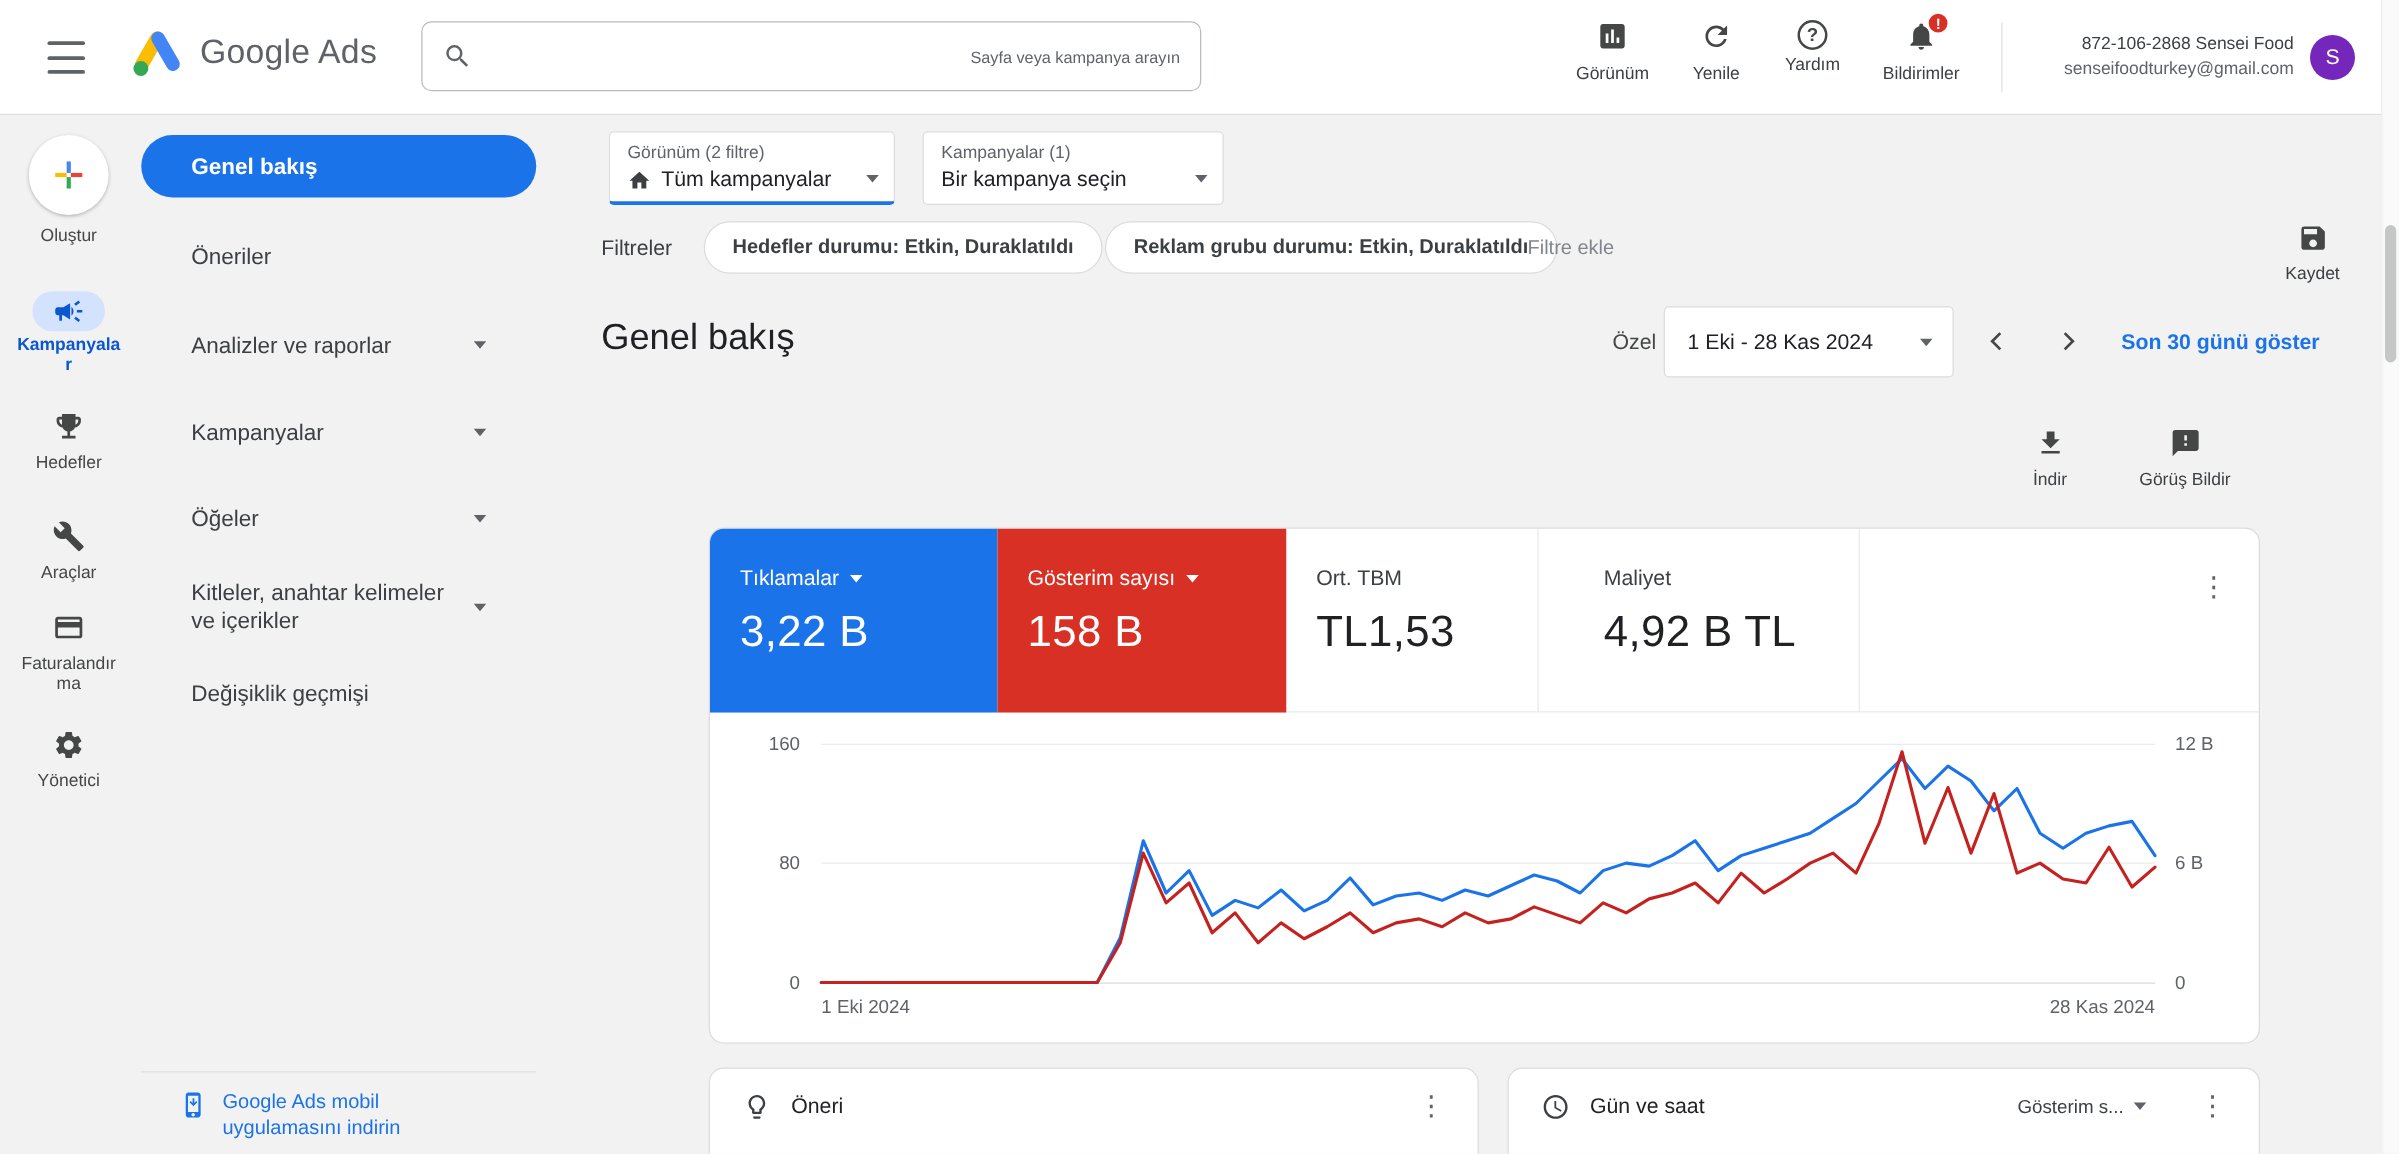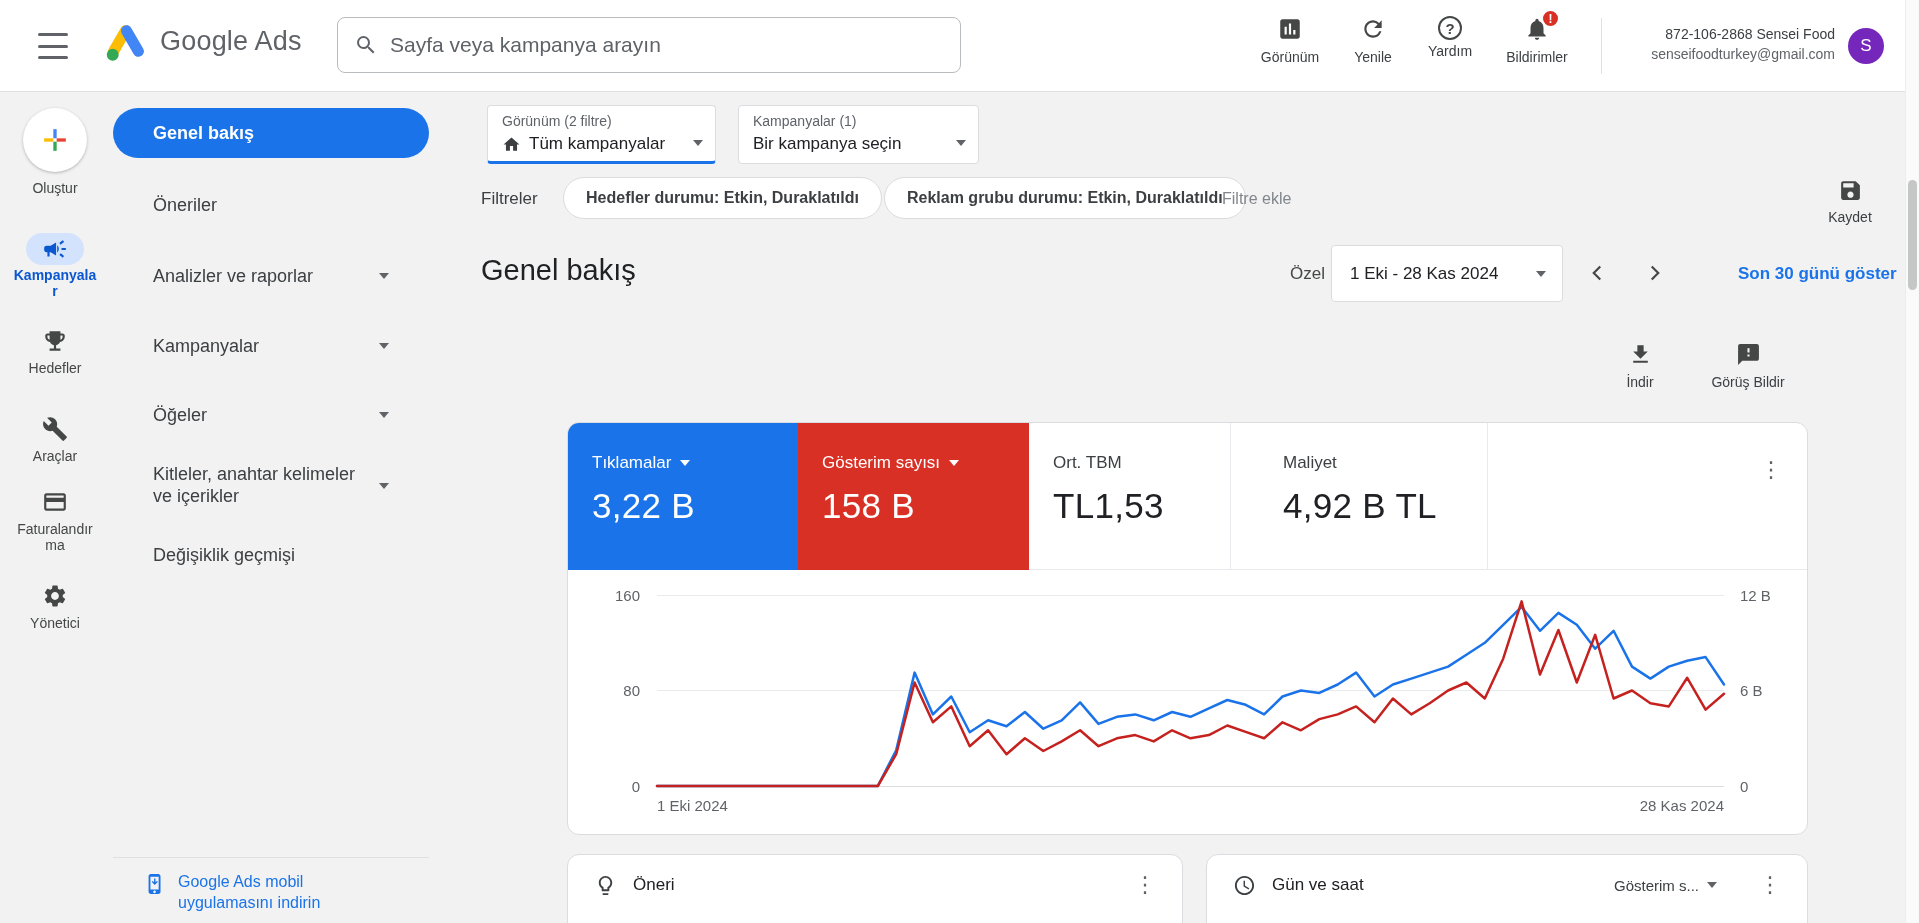--- a/index.html
+++ b/index.html
@@ -14,22 +14,22 @@
                display:flex; flex-direction:column; justify-content:space-between;
                background:none; border:none; cursor:pointer; }
   .hamburger i { display:block; height:3px; background:#5f6368; border-radius:2px; }
   .logo { position:absolute; left:104px; top:20px; display:flex; align-items:center; gap:12px; cursor:pointer; }
   .logo svg { width:44px; height:42px; }
   .logo-text { font-size:27px; color:#5f6368; letter-spacing:.2px; }
   .searchbox { position:absolute; left:337px; top:17px; width:624px; height:56px;
                background:#fff; border:1px solid #b9bcbe; border-radius:8px;
                display:flex; align-items:center; padding:0 16px; gap:12px; }
   .searchbox svg { width:24px; height:24px; color:#5f6368; flex:none; }
-  .searchbox input { border:none; outline:none; flex:1; font-size:21px; color:#202124;
-                     font-family:"Liberation Sans", sans-serif; background:transparent; }
+  .searchbox input { border:none; outline:none; flex:1; font-size:13px; color:#202124;
+                     font-family:"Liberation Sans", sans-serif; background:transparent;text-align:right; }
   .searchbox input::placeholder { color:#5f6368; }
   .tb-action { position:absolute; top:16px; width:90px; text-align:center; color:#444746; cursor:pointer; }
   .tb-action svg { width:26px; height:26px; }
   .tb-label { display:block; font-size:14px; color:#3c4043; margin-top:3px; white-space:nowrap; }
   .help-ring { display:inline-flex; width:24px; height:24px; border:2.5px solid #444746; border-radius:50%;
                align-items:center; justify-content:center; font-size:15px; font-weight:bold; color:#444746; }
   .bell-wrap { position:relative; display:inline-block; }
   .badge { position:absolute; top:-7px; right:-10px; width:19px; height:19px; background:#d93025;
            border:2px solid #fff; border-radius:50%; color:#fff; font-size:12px; font-weight:bold;
            display:flex; align-items:center; justify-content:center; }
@@ -102,21 +102,21 @@
   .date-mode { position:absolute; left:1290px; top:264px; font-size:17px; color:#444746; }
   .datebox { position:absolute; left:1331px; top:245px; width:232px; height:57px; background:#fff;
              border:1px solid #dadce0; border-radius:4px; display:flex; align-items:center;
              padding:0 18px; font-size:17px; color:#202124; cursor:pointer; }
   .datebox .caret { position:absolute; right:16px; color:#5f6368; }
   .chev-btn { position:absolute; top:257px; width:34px; height:34px; background:none; border:none;
               color:#444746; cursor:pointer; }
   .chev-btn svg { width:26px; height:26px; }
   .chev-left { left:1580px; } .chev-right { left:1638px; }
   .last30 { position:absolute; left:1697px; top:264px; font-size:17px; color:#1a73e8;
-            font-weight:bold; cursor:pointer; white-space:nowrap;margin-left:41px; }
+            font-weight:bold; cursor:pointer; white-space:nowrap; }
 
   .new-campaign { position:absolute; left:567px; top:328px; height:64px; border:none; cursor:pointer;
                   border-radius:32px; background:#1a73e8; color:#fff; font-size:17px; font-weight:bold;
                   display:flex; align-items:center; gap:14px; padding:0 30px 0 24px;
                   box-shadow:0 1px 3px rgba(0,0,0,.3); font-family:"Liberation Sans", sans-serif; }
   .new-campaign svg { width:26px; height:26px; }
   .mini-action { position:absolute; top:342px; text-align:center; color:#3c4043; cursor:pointer; }
   .mini-action svg { width:25px; height:25px; color:#444746; }
   .dl { left:1608px; width:64px; } .fb { left:1688px; width:120px; }
 

